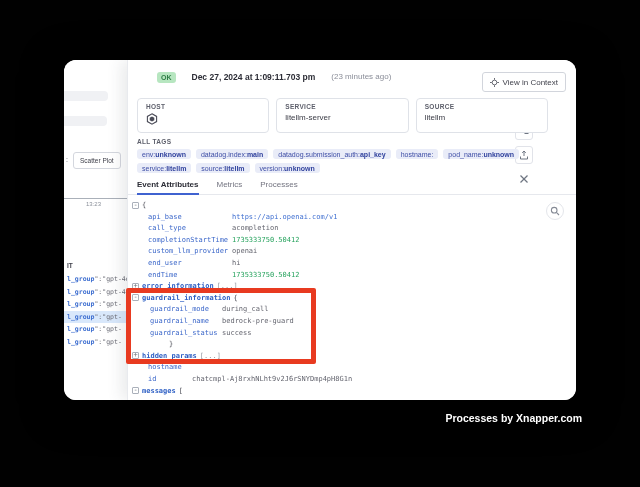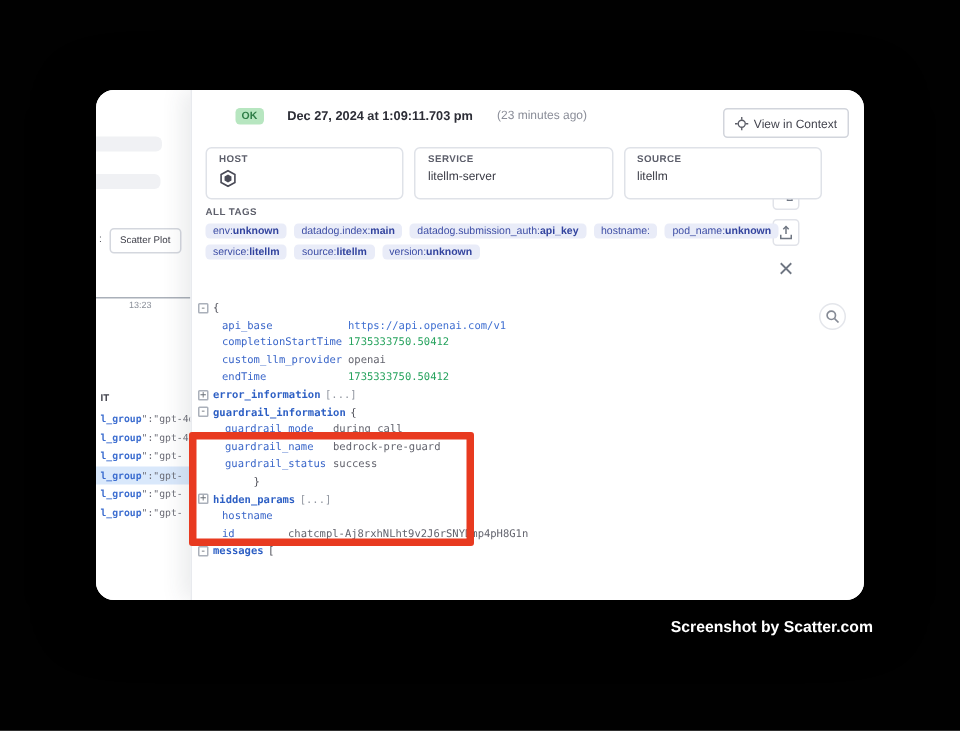--- a/index.html
+++ b/index.html
@@ -219,34 +219,46 @@
             <span class="tag"><span>datadog.index:</span><b>main</b></span>
             <span class="tag"><span>datadog.submission_auth:</span><b>api_key</b></span>
             <span class="tag"><span>hostname:</span><b></b></span>
             <span class="tag"><span>pod_name:</span><b>unknown</b></span>
             <span class="tag"><span>service:</span><b>litellm</b></span>
             <span class="tag"><span>source:</span><b>litellm</b></span>
             <span class="tag"><span>version:</span><b>unknown</b></span>
           </div>
       </div>
 
+      <div class="tabs">
+
+      <div class="tab active">Event Attributes</div>
+          <div class="tab">Metrics</div>
+          <div class="tab">Processes</div>
+        </div>
 
       <div class="json">
 
       <div class="jrow">
             <span class="exp on">-</span><span class="jk g0"></span><span class="jv"></span><span class="js dark">{</span>
           </div>
           <div class="jrow">
             <span class="jk g1">api_base</span><span class="jv lnk">https://api.openai.com/v1</span><span class="js"></span>
           </div>
           <div class="jrow">
+            <span class="jk g1">call_type</span><span class="jv str">acompletion</span><span class="js"></span>
+          </div>
+          <div class="jrow">
             <span class="jk g1">completionStartTime</span><span class="jv num">1735333750.50412</span><span class="js"></span>
           </div>
           <div class="jrow">
             <span class="jk g1">custom_llm_provider</span><span class="jv str">openai</span><span class="js"></span>
+          </div>
+          <div class="jrow">
+            <span class="jk g1">end_user</span><span class="jv str">hi</span><span class="js"></span>
           </div>
           <div class="jrow">
             <span class="jk g1">endTime</span><span class="jv num">1735333750.50412</span><span class="js"></span>
           </div>
           <div class="jrow">
             <span class="exp on">+</span><span class="jk obj">error_information</span><span class="jv"></span><span class="js dim">[...]</span>
           </div>
           <div class="jrow">
             <span class="exp on">-</span><span class="jk obj">guardrail_information</span><span class="jv"></span><span class="js dark">{</span>
           </div>
@@ -282,14 +294,14 @@
             <circle cx="4.2" cy="4.2" r="2.8"></circle>
               <line x1="6.4" y1="6.4" x2="9" y2="9"></line>
           </svg>
         </span>
       </button>
     </div>
 
     <div class="redbox"></div>
   </div>
 
-  <div class="watermark">Screenshot by Scatter.com</div>
+  <div class="watermark">Processes by Xnapper.com</div>
 </div>
 
 </body></html>

